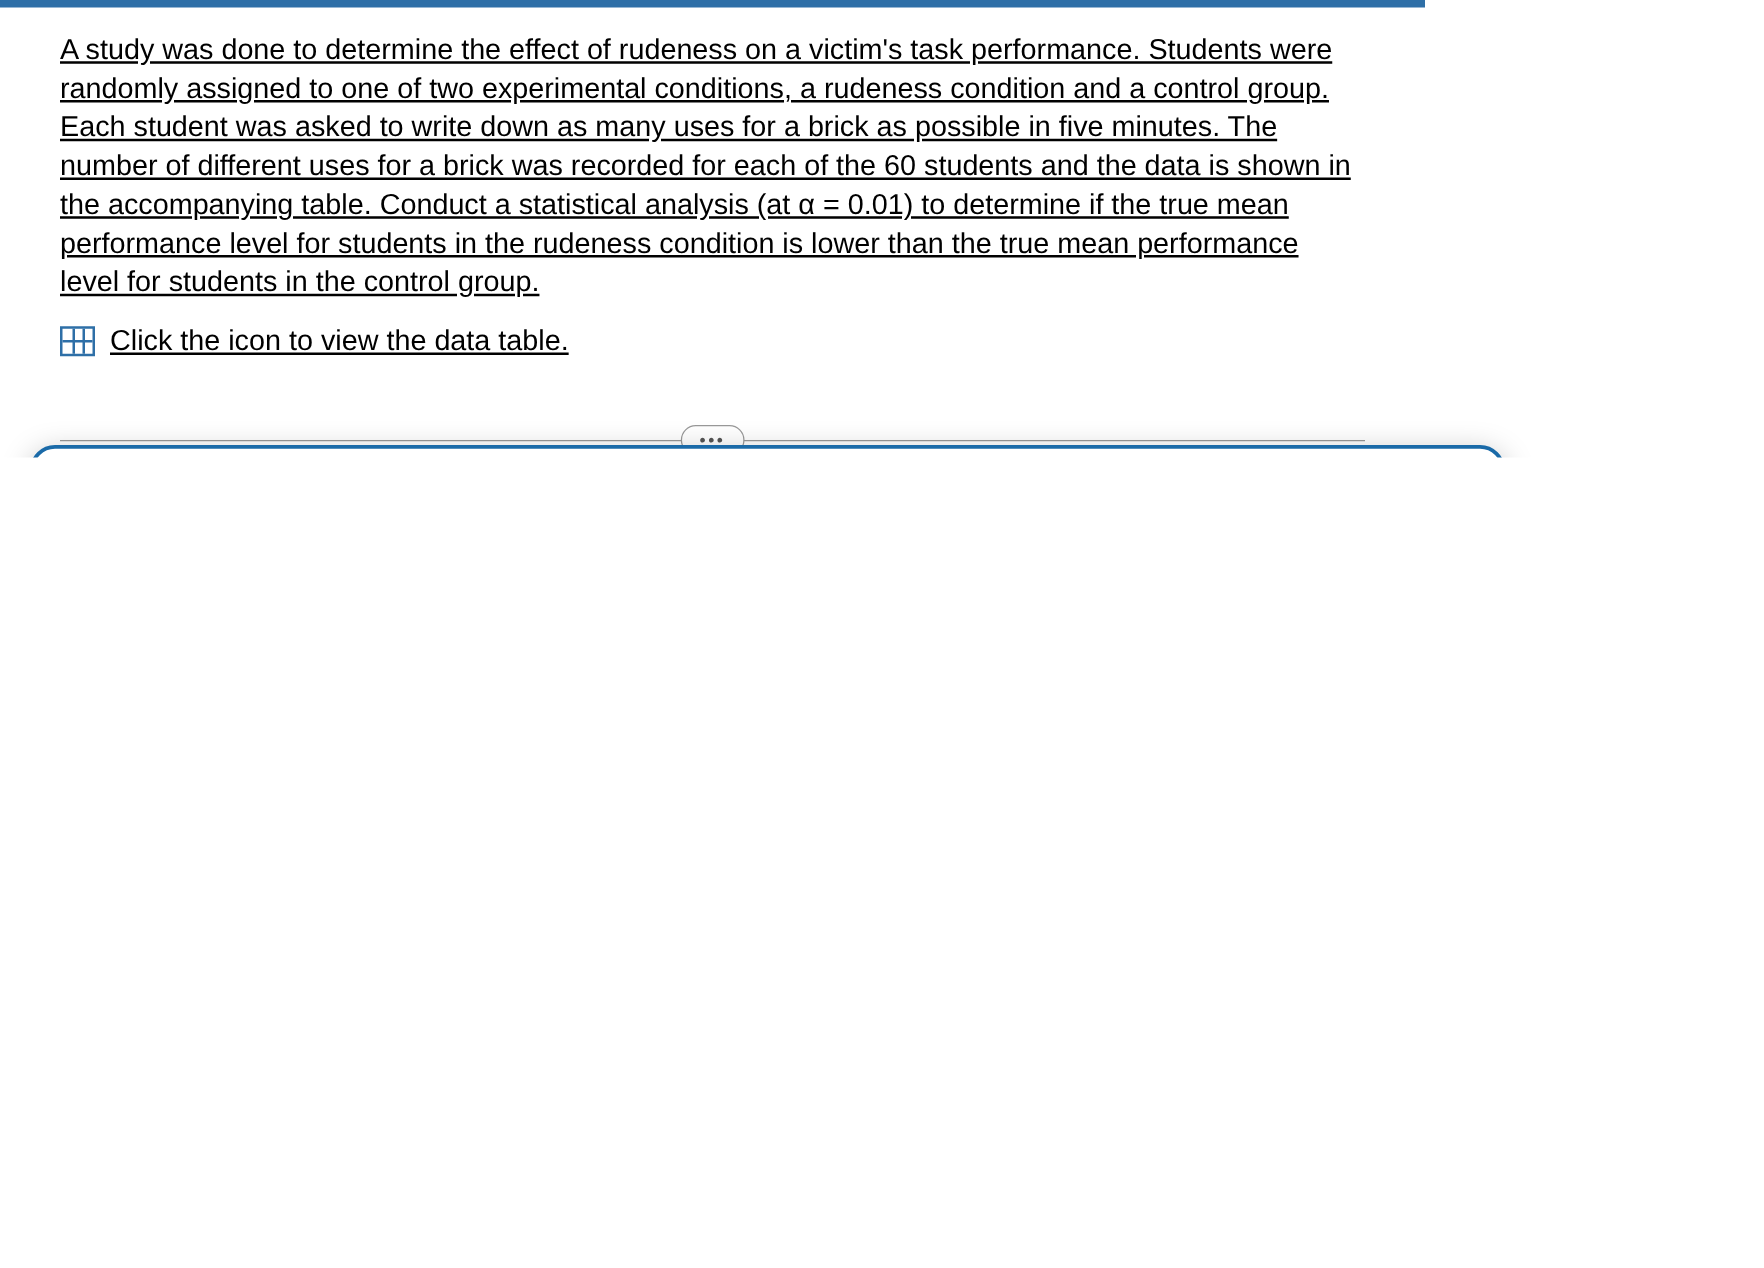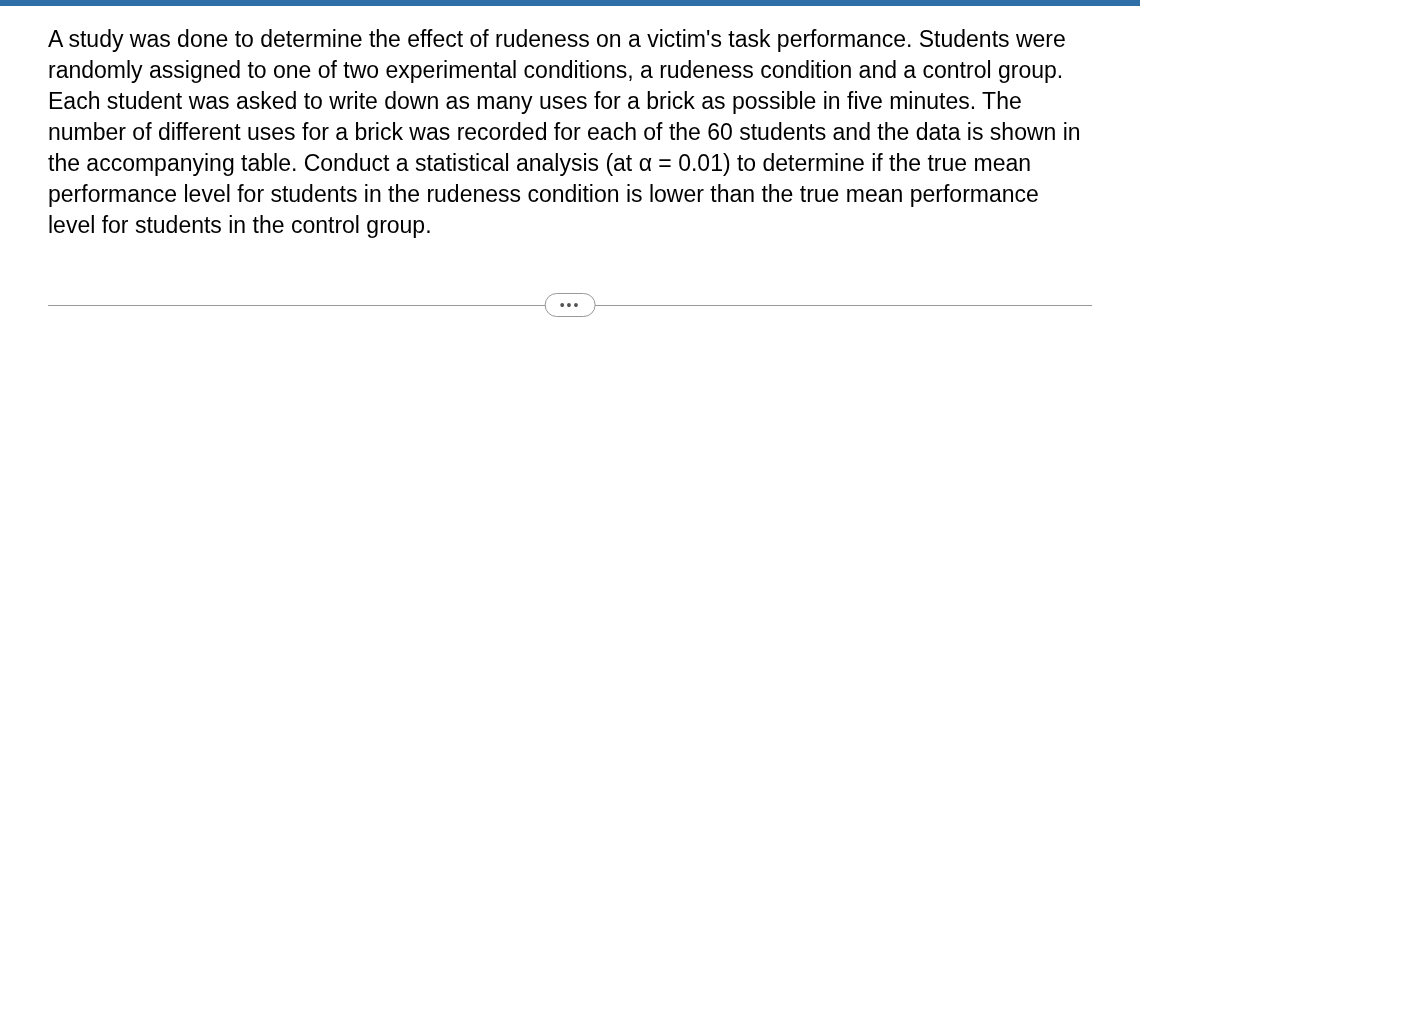--- a/index.html
+++ b/index.html
@@ -6,20 +6,21 @@
     margin: 0;
     padding: 0;
     background: #fff;
     font-family: Arial, Helvetica, sans-serif;
     color: #000;
   }
   .page {
     width: 1140px;
     position: relative;
     box-sizing: border-box;
+    text-decoration: underline;
   }
   .topbar {
     height: 6px;
     background: #2e6fa7;
   }
   .prompt-area {
     padding: 18px 48px 0 48px;
     font-size: 23px;
     line-height: 1.35;
   }
@@ -188,20 +189,24 @@
   }
 </style>
 </head>
 <body>
 
 <div class="page">
   <div class="topbar"></div>
 
   <div class="prompt-area">
     <span>A study was done to determine the effect of rudeness on a victim's task performance. Students were randomly assigned to one of two experimental conditions, a rudeness condition and a control group. Each student was asked to write down as many uses for a brick as possible in five minutes. The number of different uses for a brick was recorded for each of the 60 students and the data is shown in the accompanying table. Conduct a statistical analysis (at α = 0.01) to determine if the true mean performance level for students in the rudeness condition is lower than the true mean performance level for students in the control group.</span>
+    <div class="icon-line">
+      <span class="table-icon"></span>
+      <span>Click the icon to view the data table.</span>
+    </div>
   </div>
 
   <div class="divider-wrap">
     <div class="divider-line"></div>
     <div class="divider-pill">•••</div>
   </div>
 
   <span class="right-of">of</span>
 
   <div class="modal">

